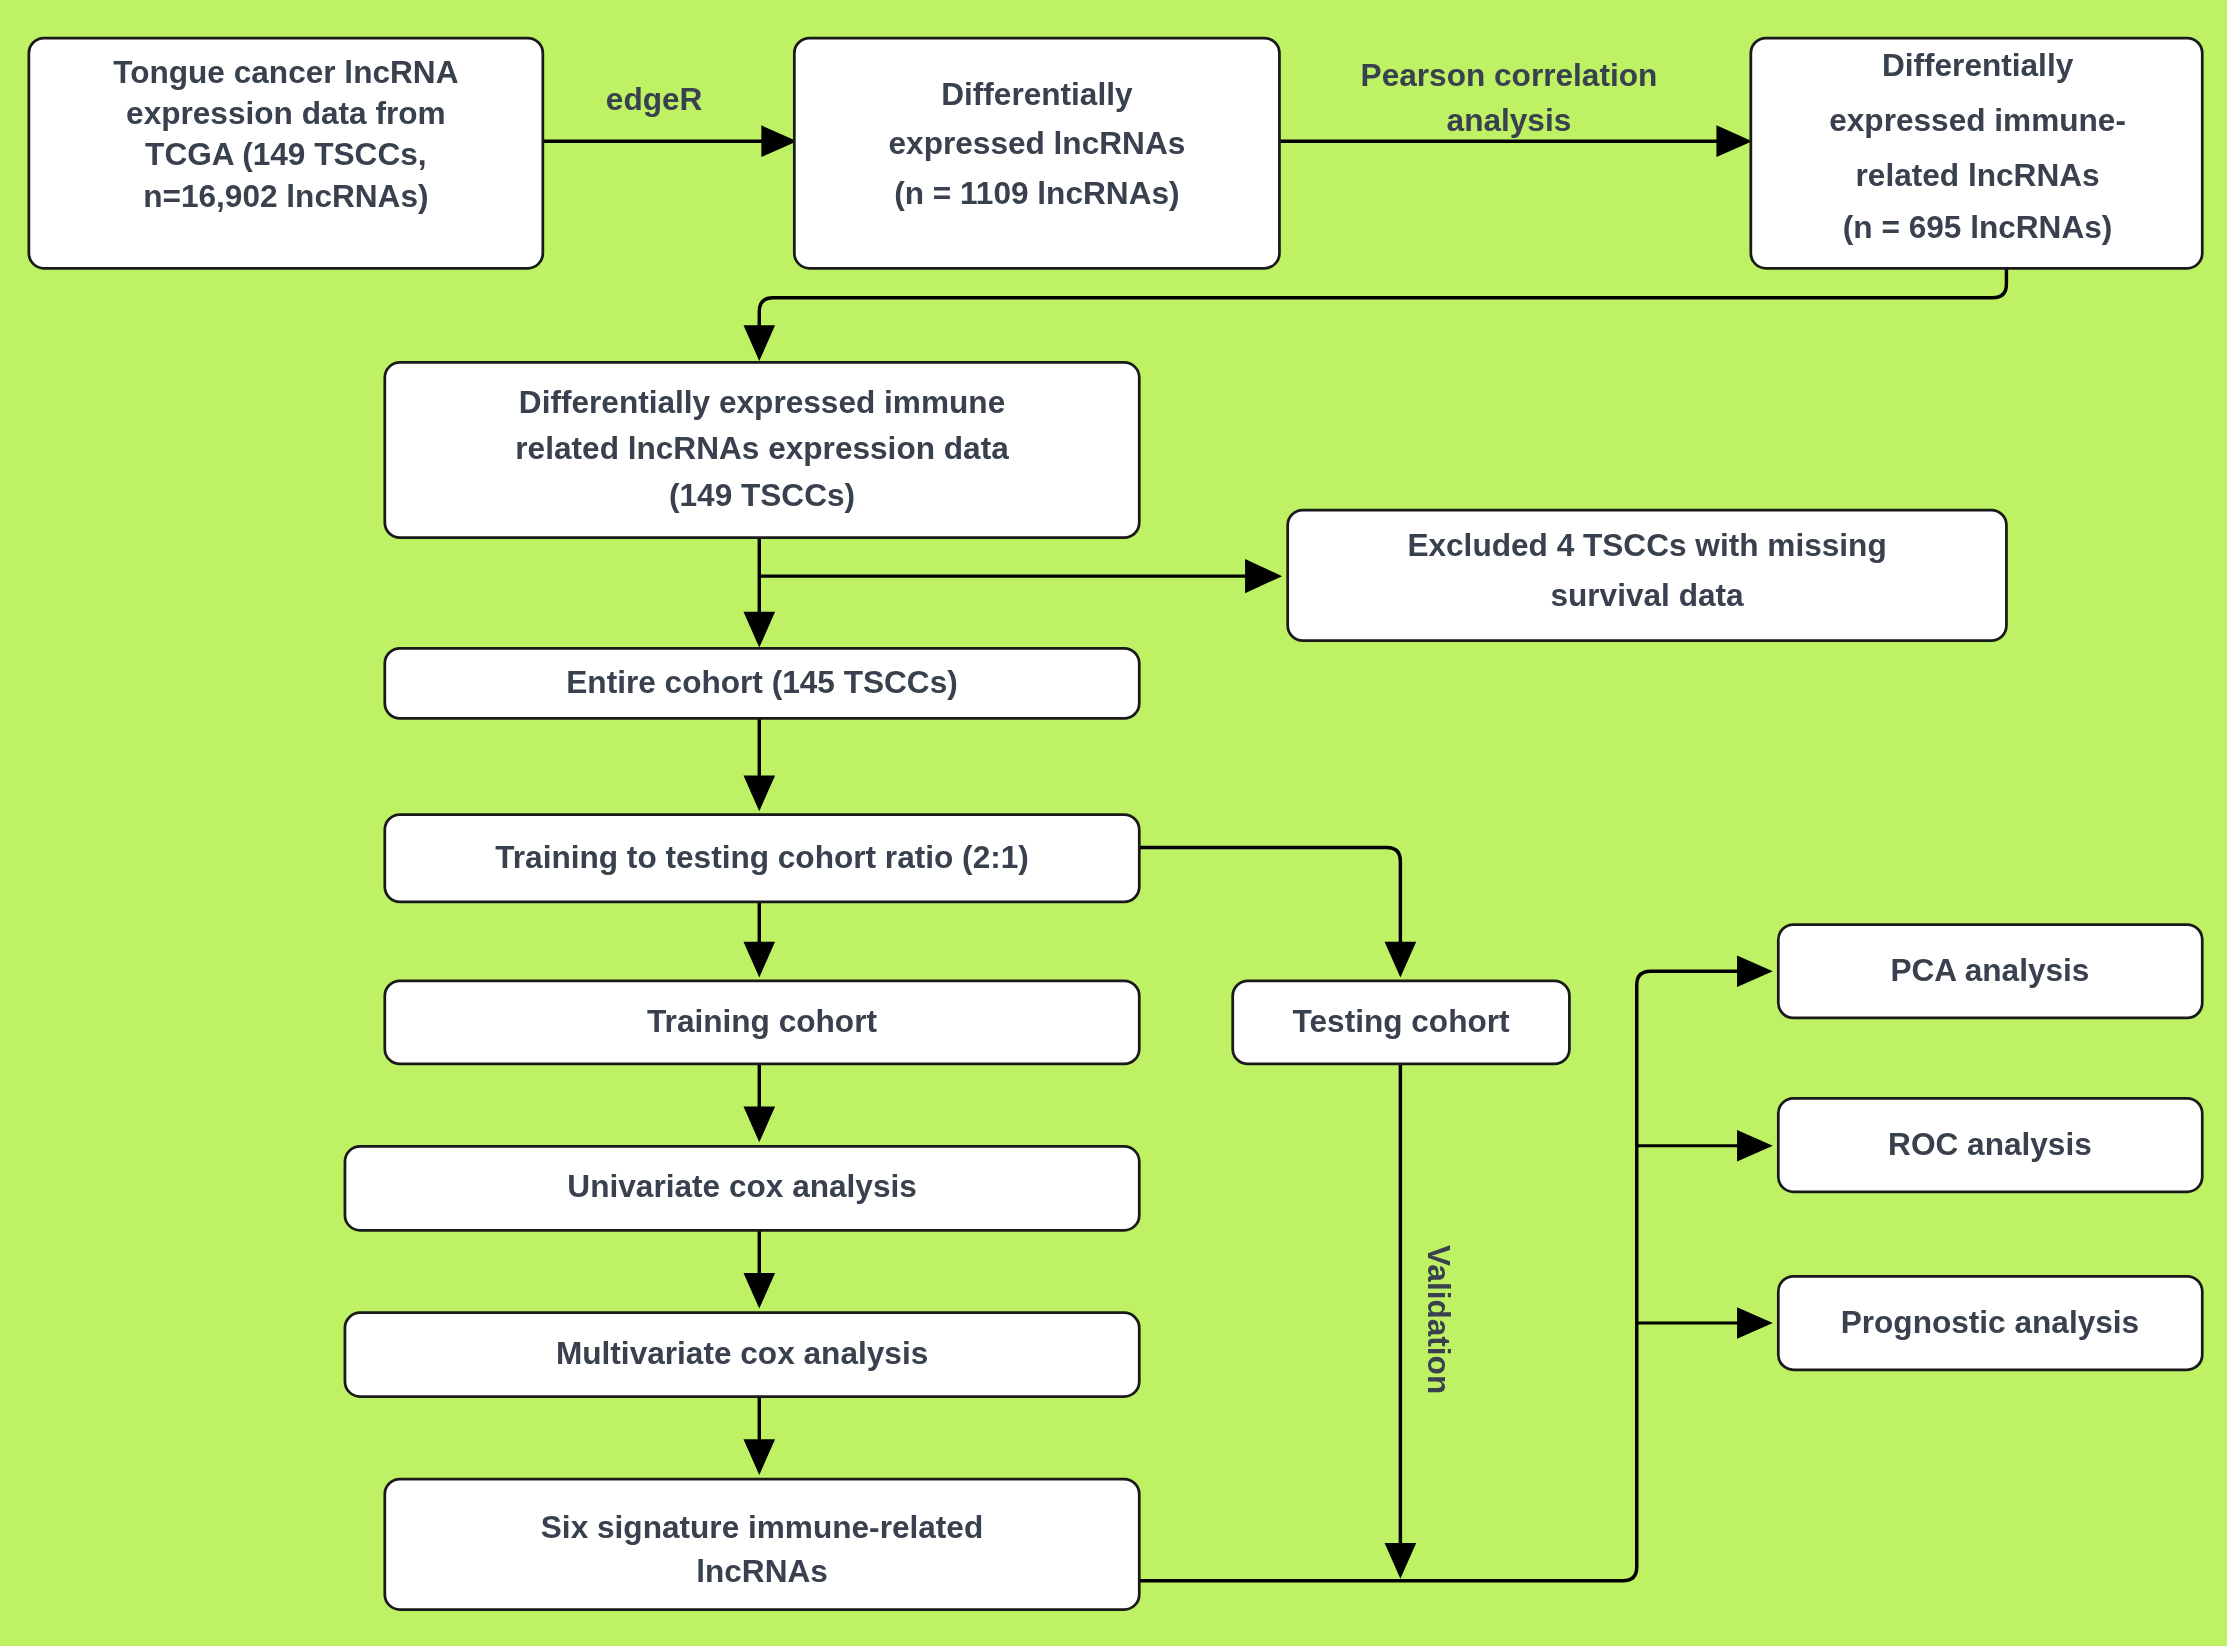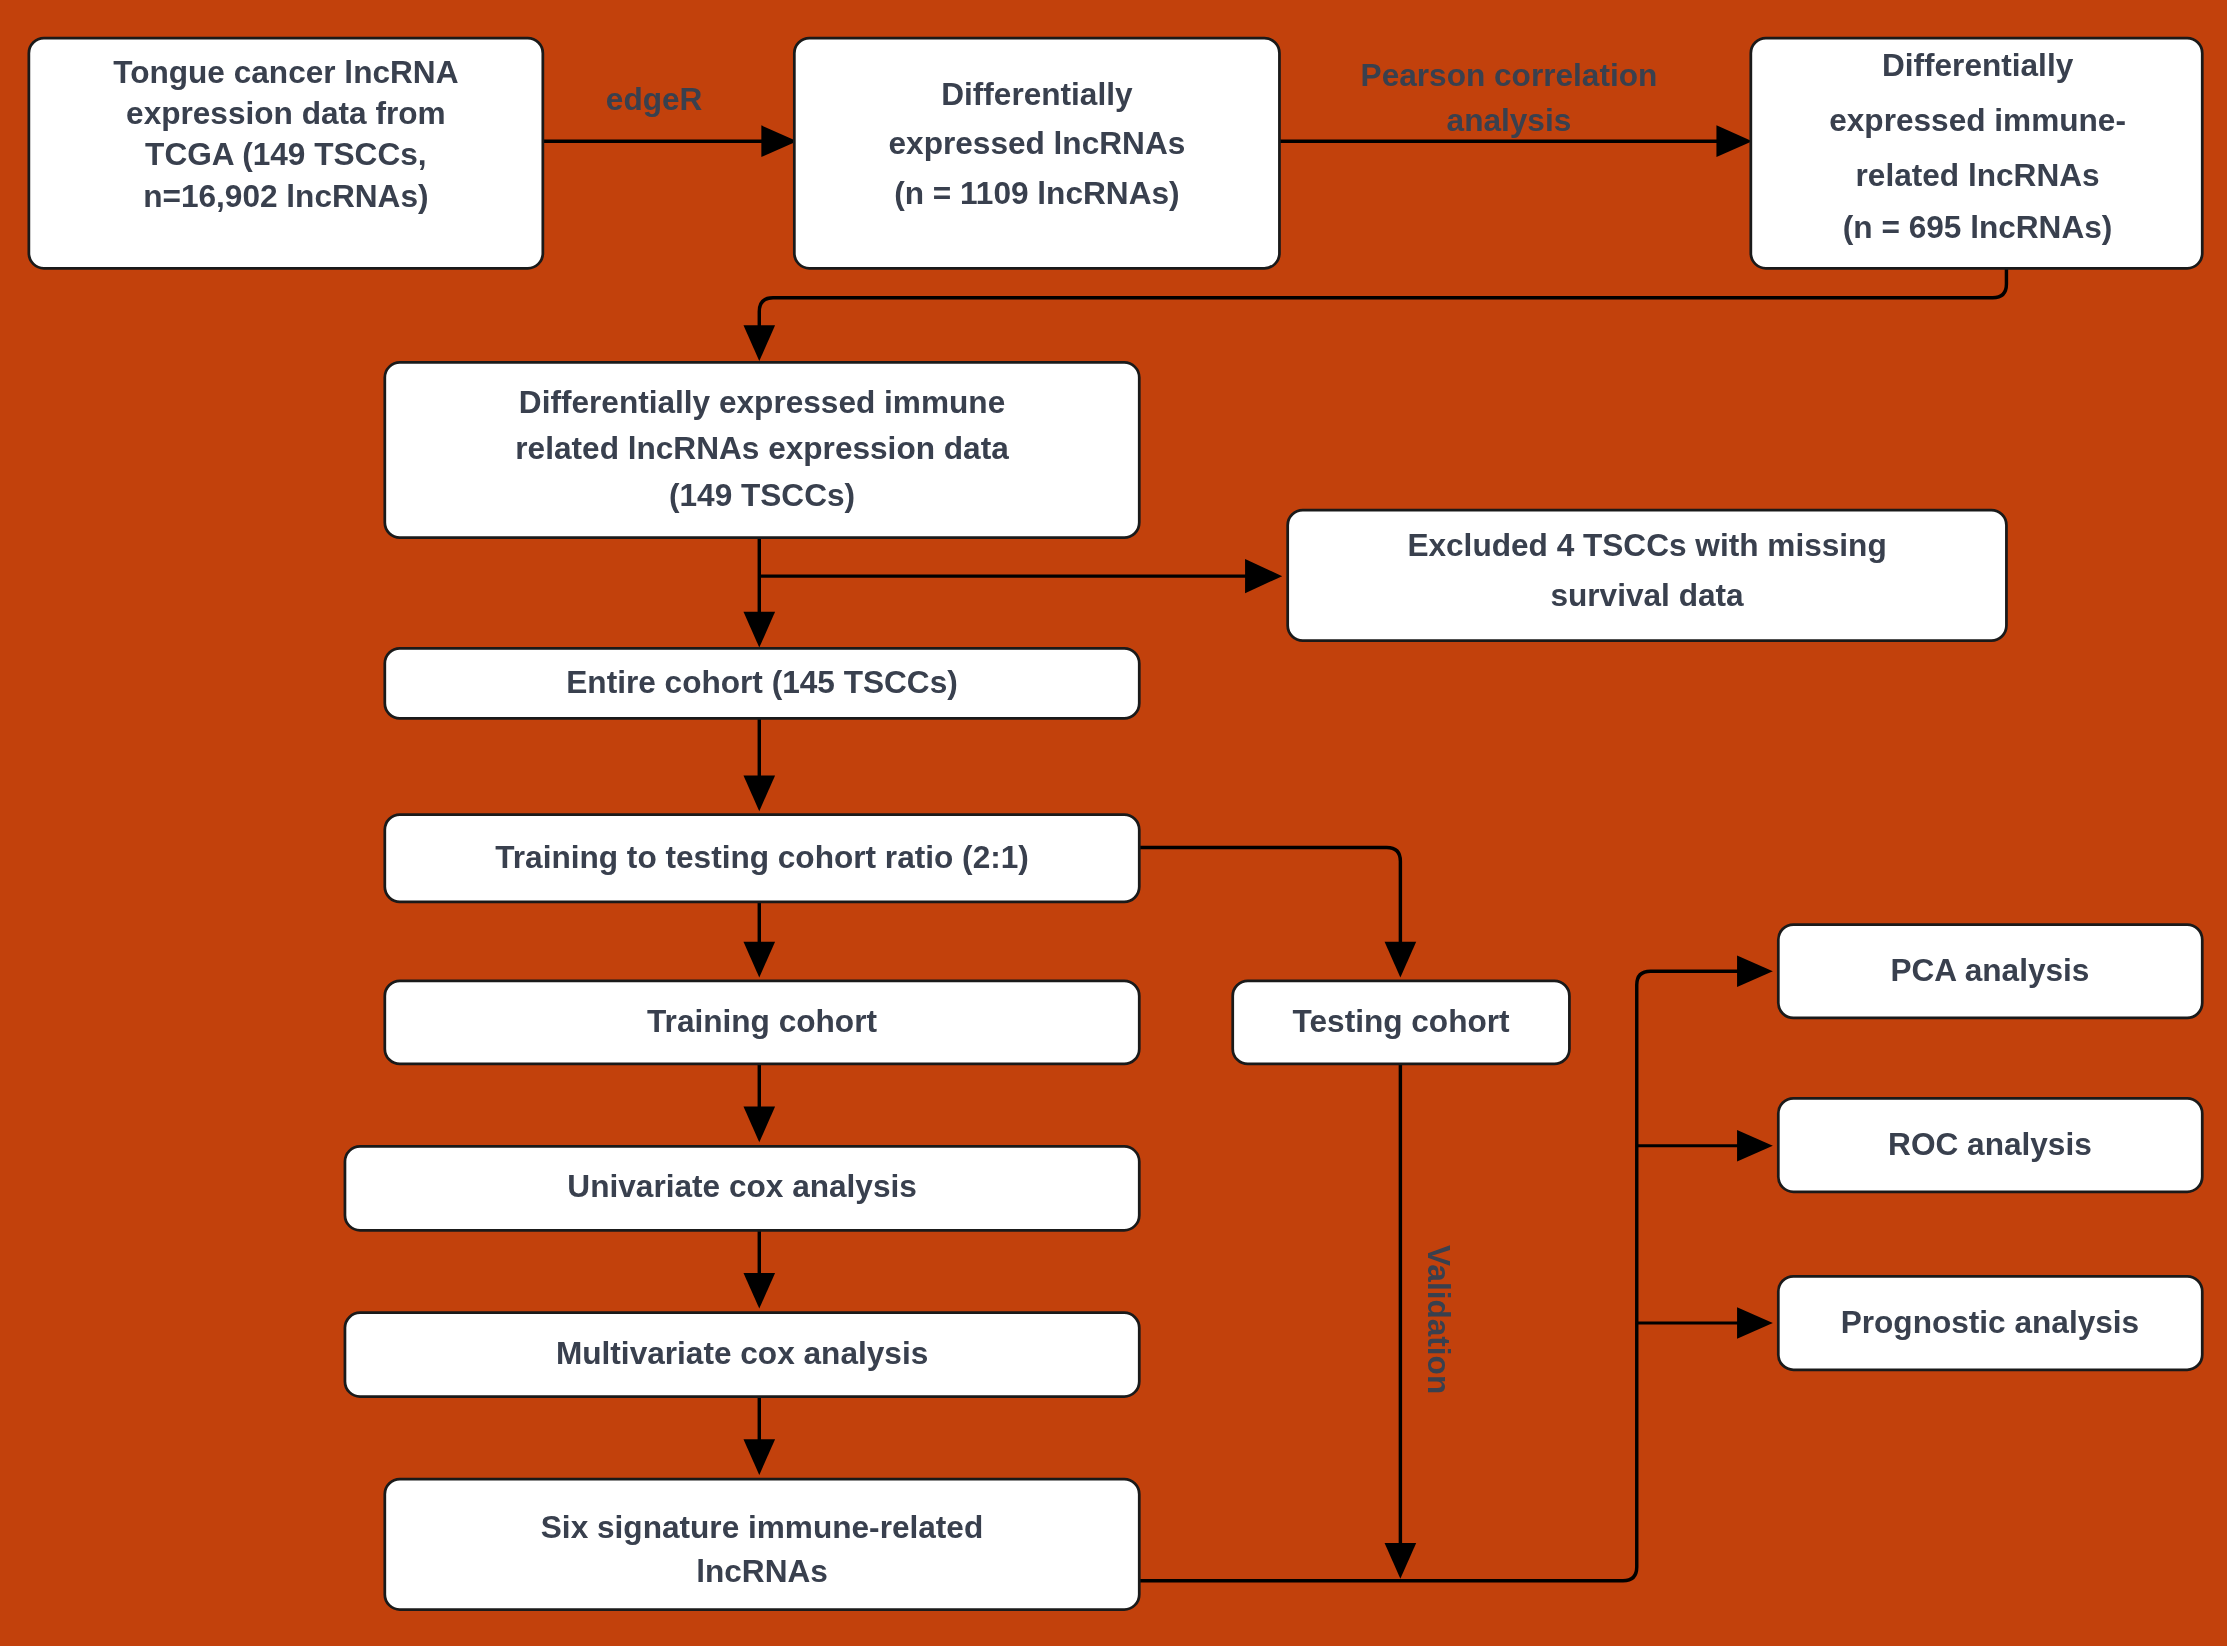--- a/index.html
+++ b/index.html
@@ -4,21 +4,21 @@
 <style>
   html, body {
     margin: 0;
     padding: 0;
     background: #ffffff;
   }
   #canvas {
     position: relative;
     width: 2227px;
     height: 1647px;
-    background: #c2410c;
+    background: #bef264;
     font-family: "Liberation Sans", sans-serif;
   }
   svg.flow {
     position: absolute;
     top: 0;
     left: 0;
     width: 2227px;
     height: 1647px;
     overflow: visible;
   }

